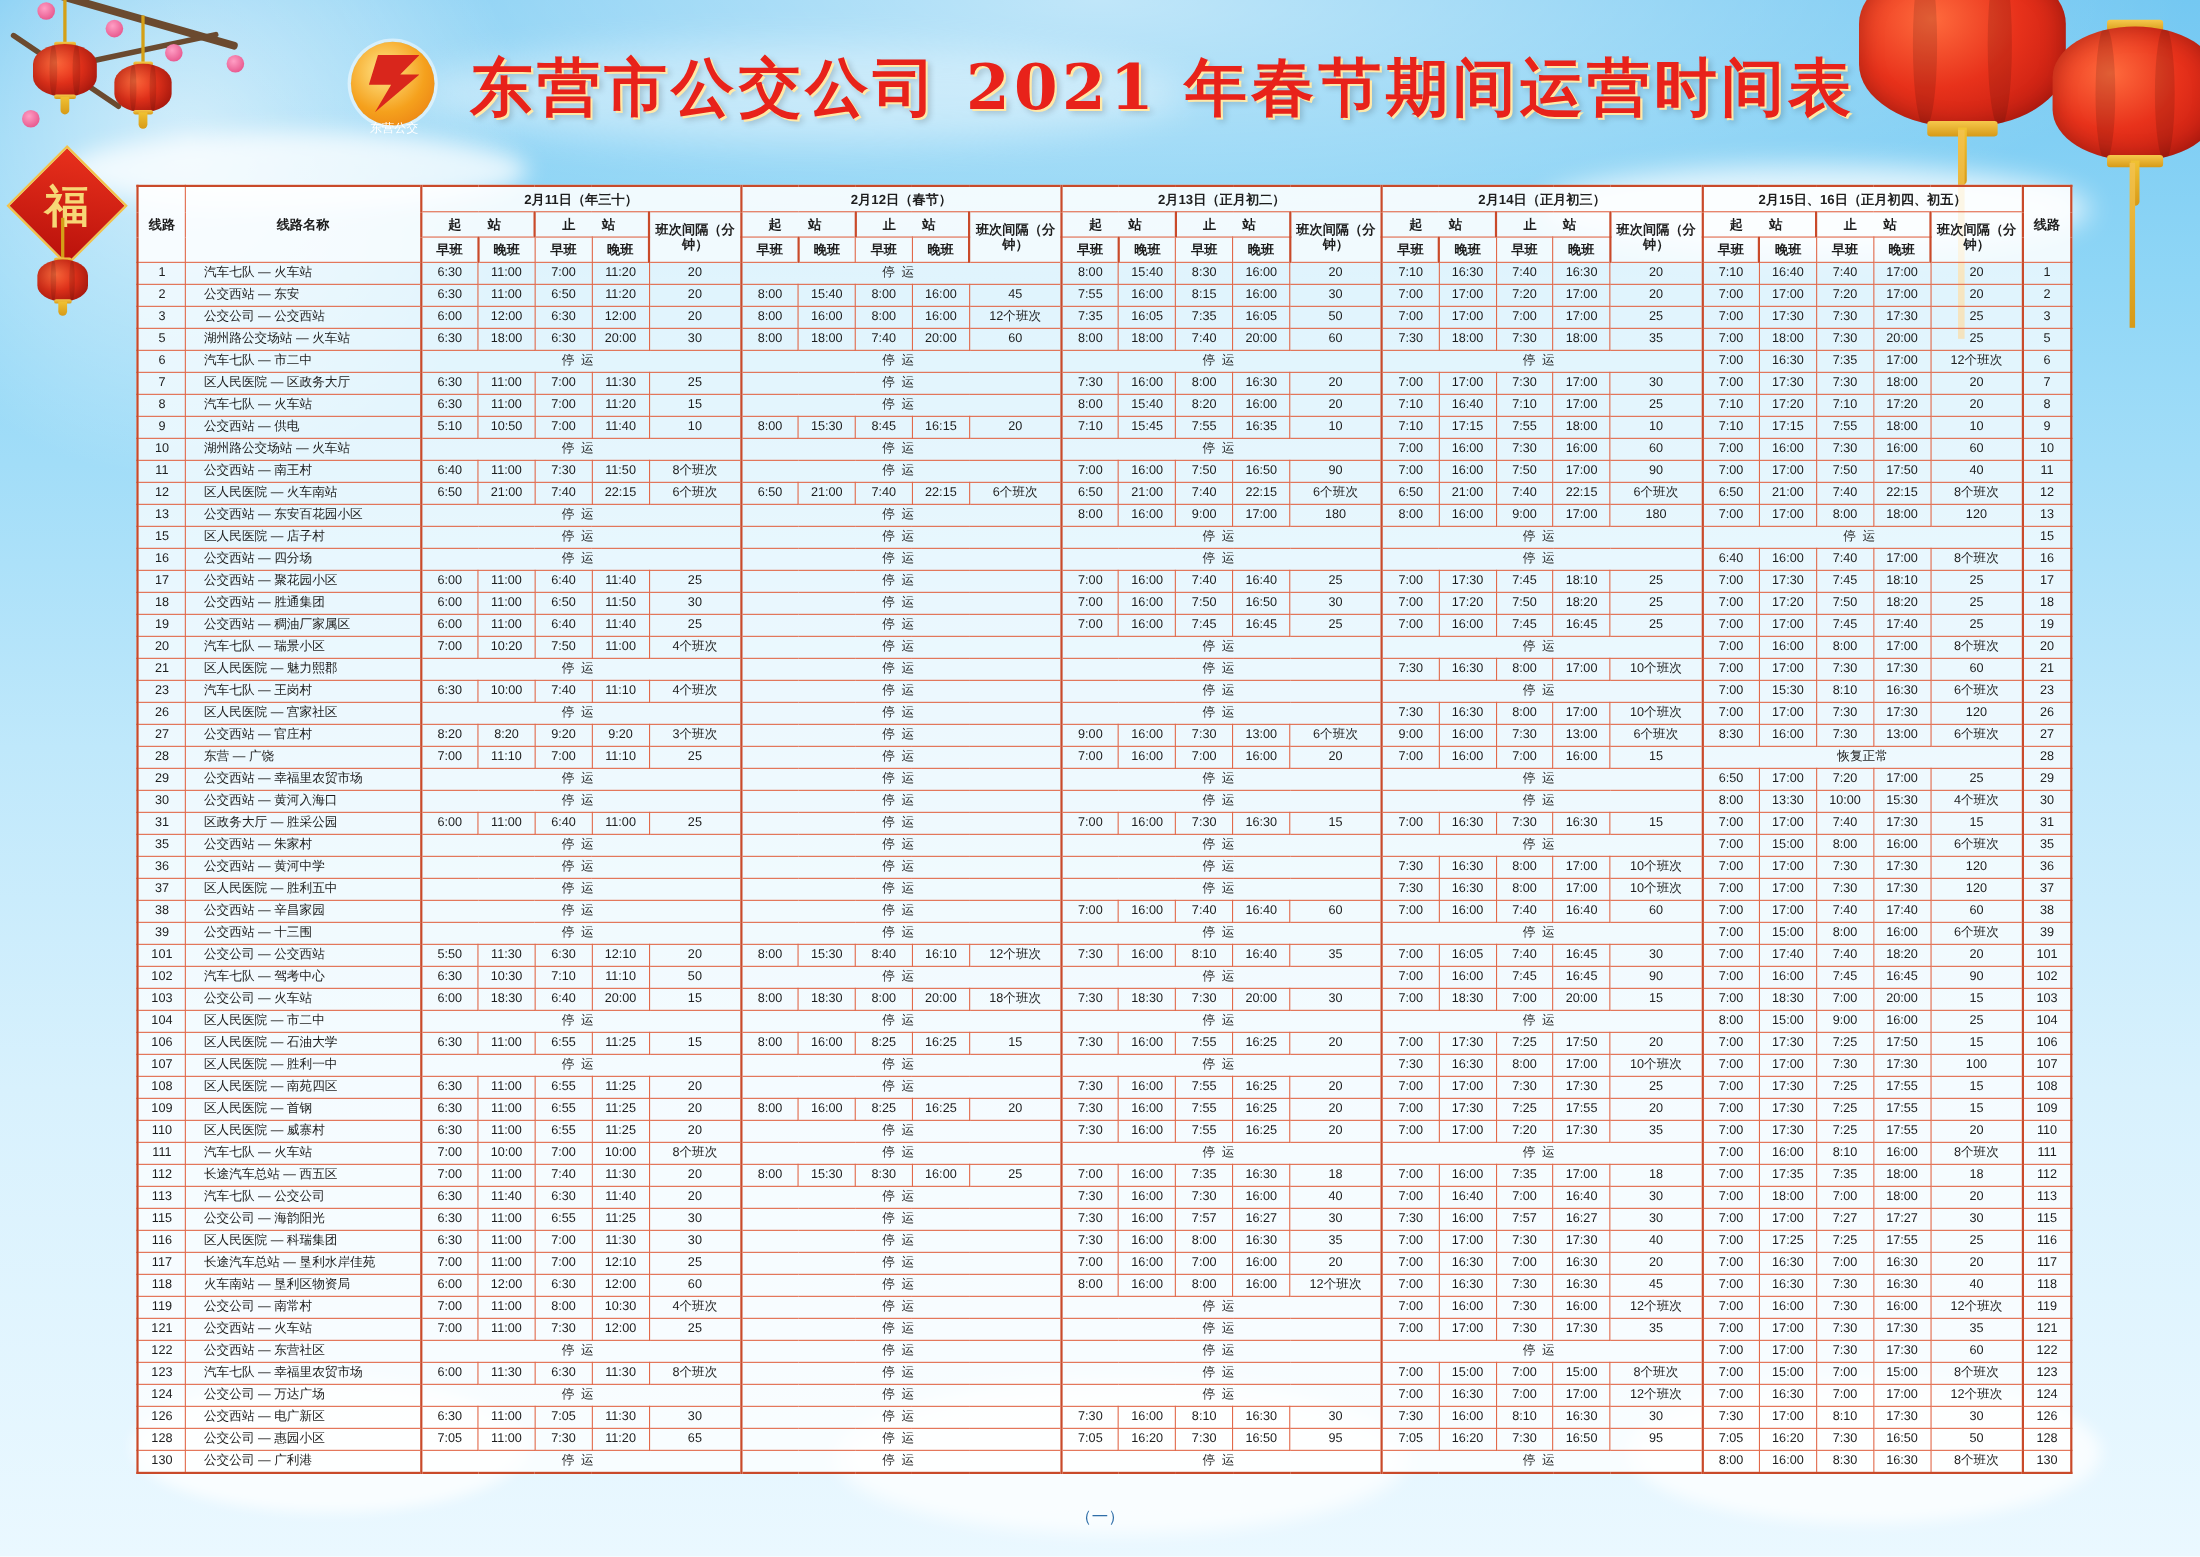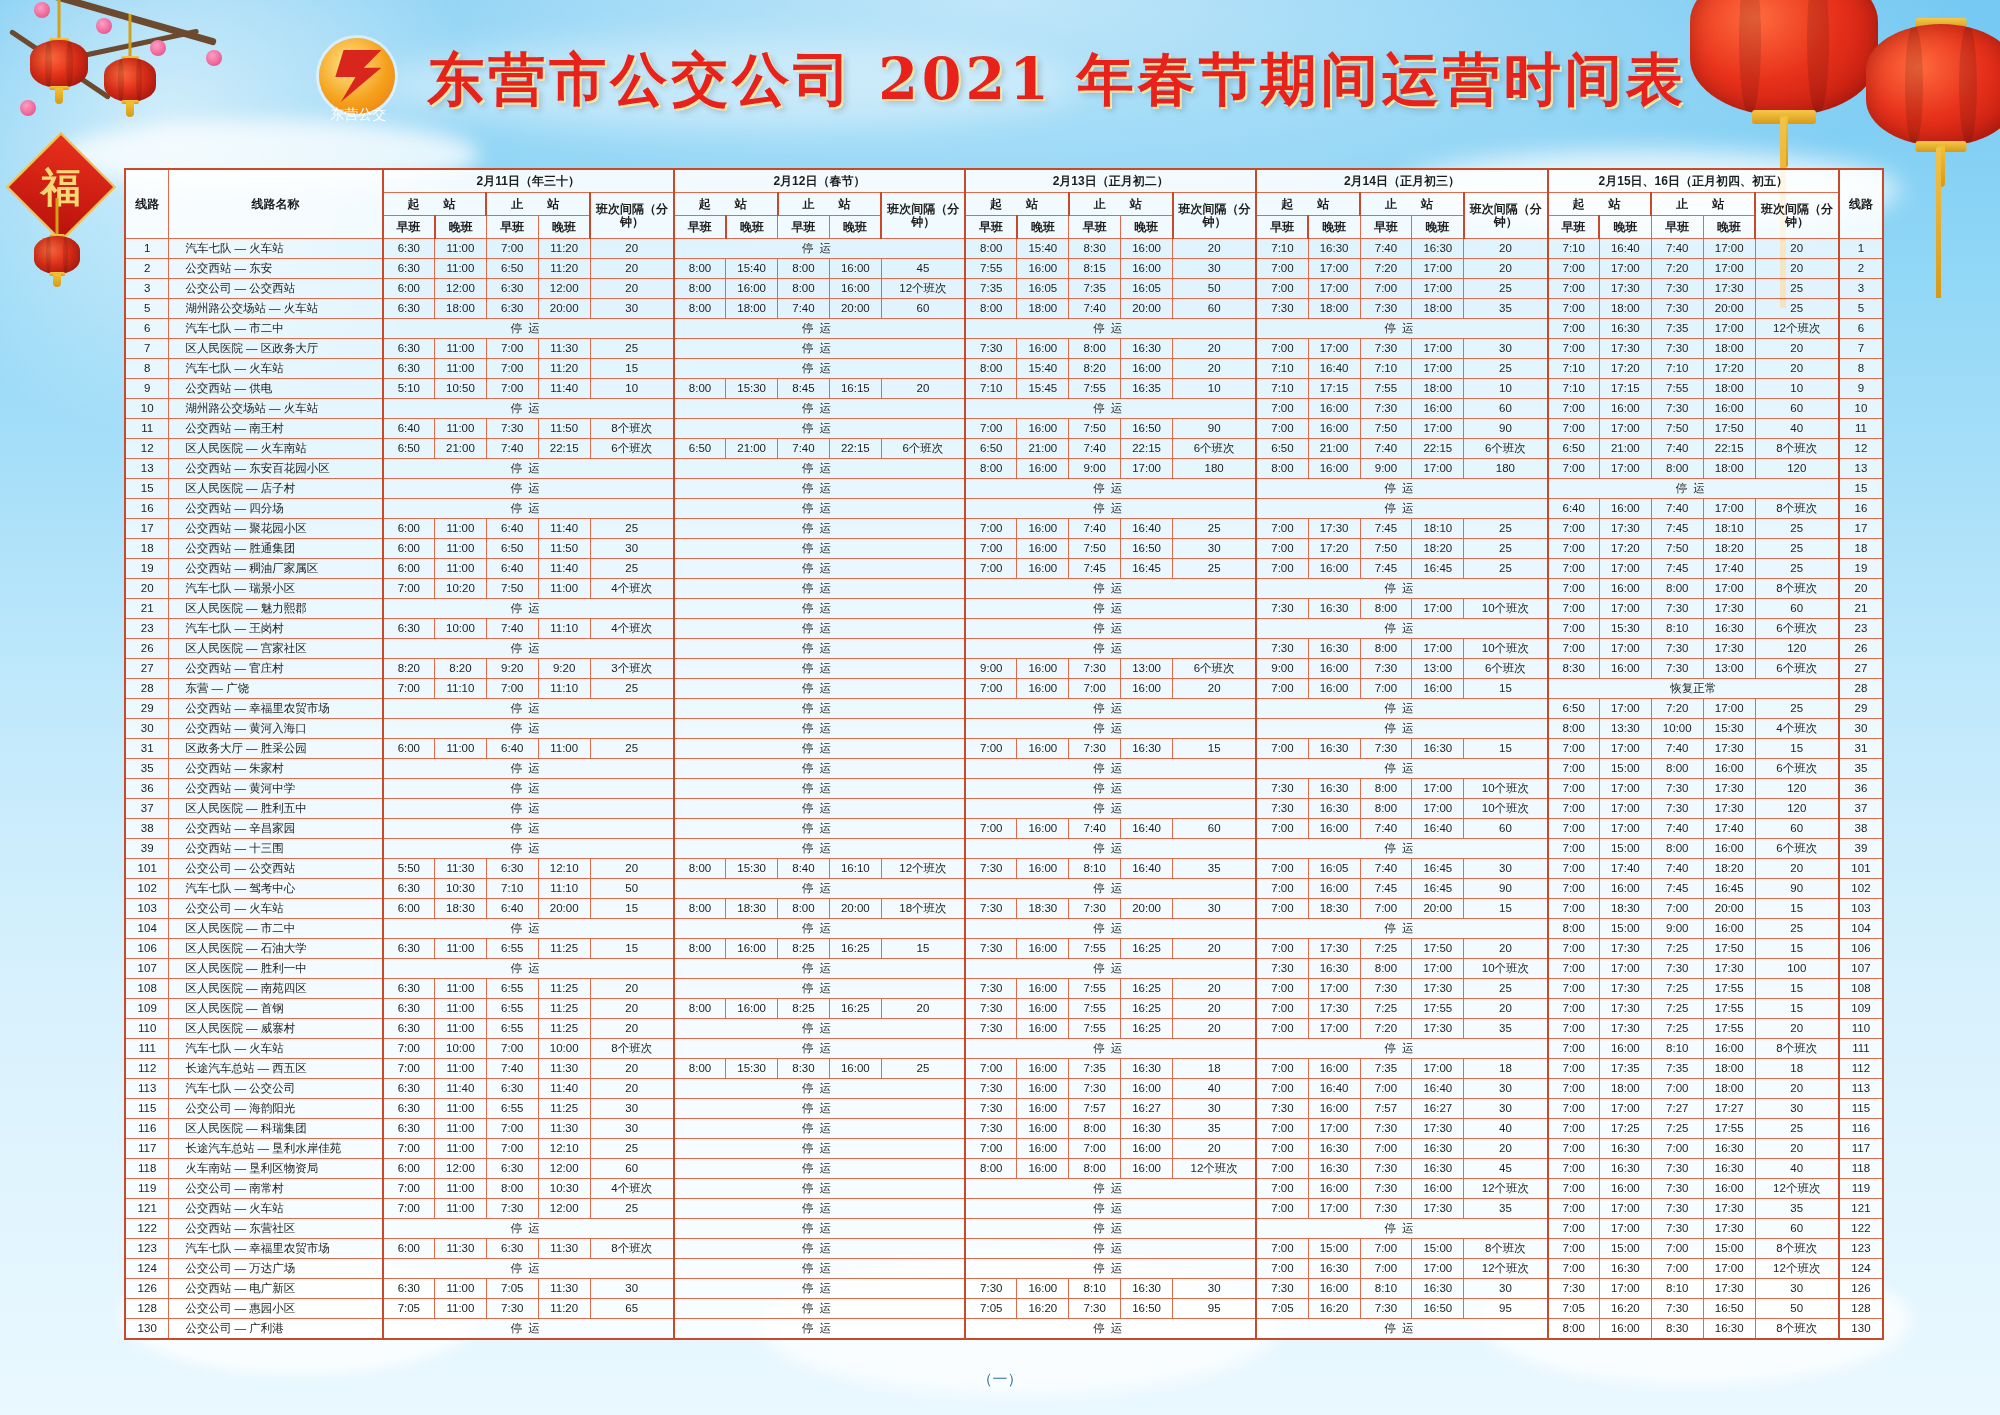--- a/index.html
+++ b/index.html
@@ -46,21 +46,21 @@
   .fu span{transform:rotate(-45deg);color:#f7d776;font-size:40px;font-family:"DejaVu Serif",serif;font-weight:bold;}
 
   
   .header{position:absolute;left:0;top:34px;width:100%;height:92px;display:flex;align-items:center;justify-content:center;gap:18px;z-index:5;}
   .logo{width:96px;height:84px;position:relative;flex:none;}
   .logo .disc{position:absolute;left:6px;top:0;width:76px;height:76px;border-radius:50%;
     background:radial-gradient(circle at 40% 35%,#ffe68a,#f5a11d 55%,#e8760f 100%);
     box-shadow:0 0 0 3px rgba(255,255,255,.5);}
   .logo .swoosh{position:absolute;left:22px;top:12px;width:46px;height:52px;
     background:#d9261c;clip-path:polygon(18% 0,100% 0,62% 34%,100% 34%,12% 100%,44% 52%,0 52%);}
-  .logo .cap{position:absolute;left:6px;bottom:-2px;width:78px;text-align:center;color:#fff;font-size:14px;}
+  .logo .cap{position:absolute;left:6px;bottom:-2px;width:78px;text-align:center;color:#fff;font-size:11px;}
   .title{font-family:"DejaVu Serif",serif;font-weight:bold;font-size:57px;letter-spacing:4px;
     color:#e8221a;text-shadow:2px 2px 0 #ffe9a8, 4px 4px 6px rgba(0,0,0,.18);white-space:nowrap;}
 
   
   .sheet{position:absolute;left:124px;top:168px;width:1760px;z-index:6;}
   table{border-collapse:collapse;width:100%;background:rgba(255,255,255,.72);}
   th,td{border:1px solid #e2694a;font-size:11.5px;color:#1d1d1d;text-align:center;
     padding:0;height:19px;line-height:19px;white-space:nowrap;}
   thead th{background:rgba(255,255,255,.55);font-weight:bold;font-size:12px;height:22px;line-height:22px;}
   .grp{border-left:2px solid #c94a2a;border-right:2px solid #c94a2a;}

